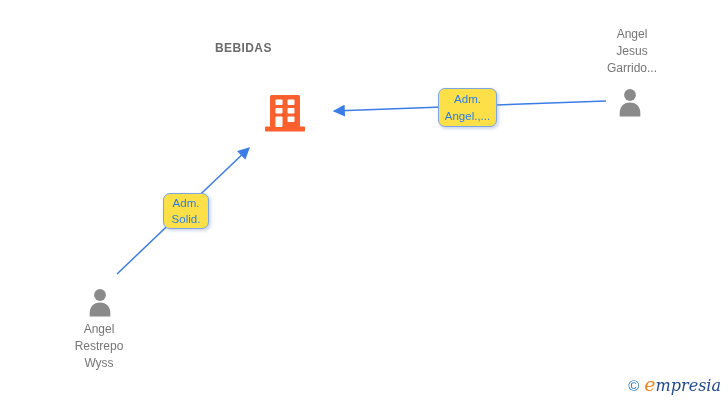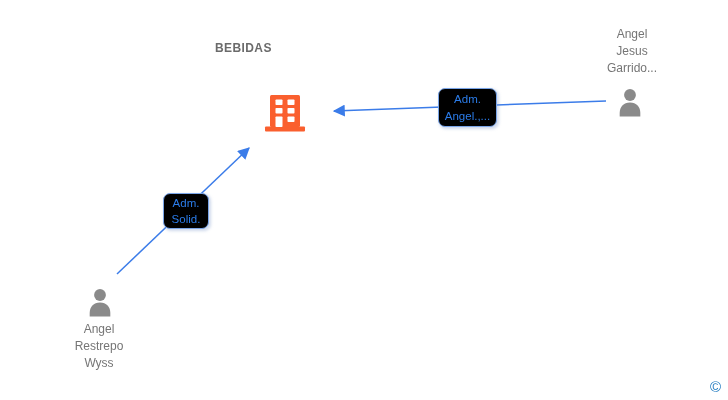--- a/index.html
+++ b/index.html
@@ -35,21 +35,21 @@
   }
   .company-icon { position: absolute; left: 263px; top: 93px; cursor: pointer; }
   .person-icon { position: absolute; cursor: pointer; }
   .person-icon.jesus { left: 615px; top: 87px; }
   .person-icon.stefan { left: 85px; top: 287px; }
   .name.jesus { left: 582px; top: 26px; width: 100px; }
   .name.stefan { left: 49px; top: 321px; width: 100px; }
   .edge-label {
     position: absolute;
     box-sizing: border-box;
-    background: #000000;
+    background: #fde047;
     border: 1px solid #7aa5e8;
     border-radius: 7px;
     box-shadow: 1.5px 1.5px 3px rgba(120,150,200,0.35);
     color: #2b7ce9;
     font-size: 11.5px;
     line-height: 16.5px;
     text-align: center;
     display: flex;
     flex-direction: column;
     justify-content: center;
@@ -138,15 +138,16 @@
     <div>Adm.</div>
     <div>Angel.,...</div>
   </div>
   <div class="edge-label e2">
     <div>Adm.</div>
     <div>Solid.</div>
   </div>
 
   <div class="footer-logo">
     <span class="copy">©</span>
+    <span class="brand"><span class="initial">e</span><span>mpresia</span></span>
   </div>
 
 </div>
 
 </body></html>

